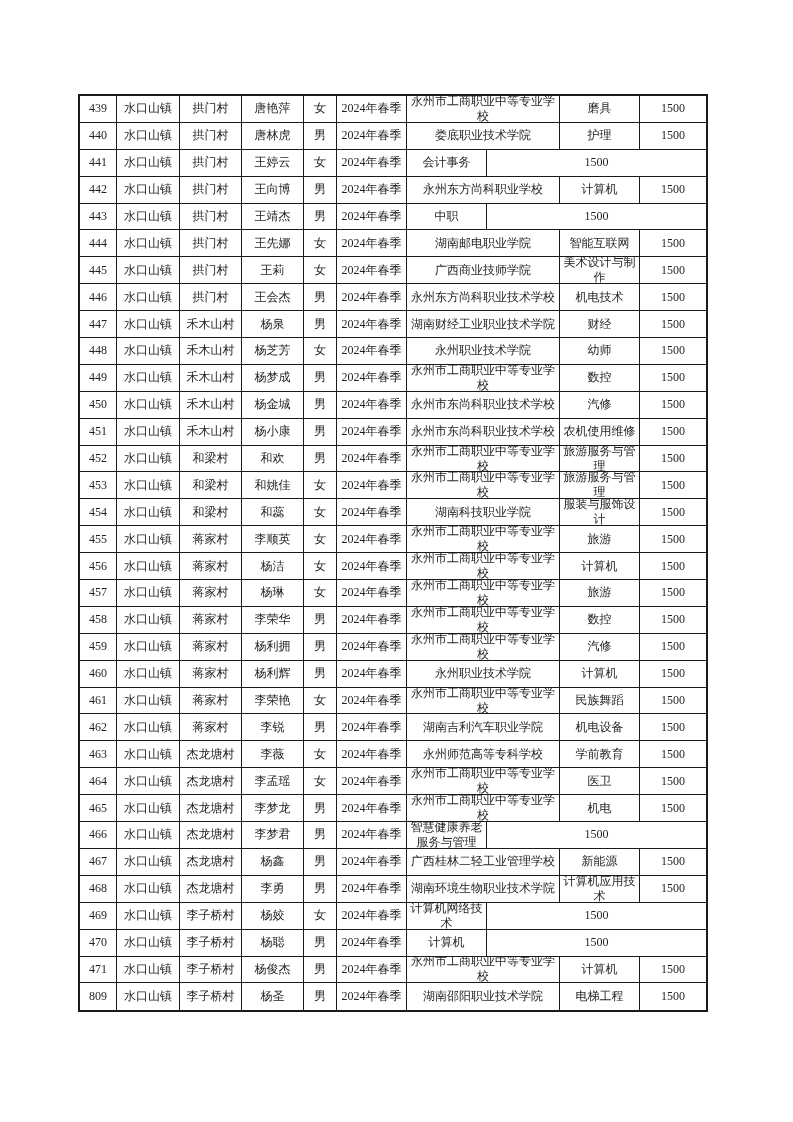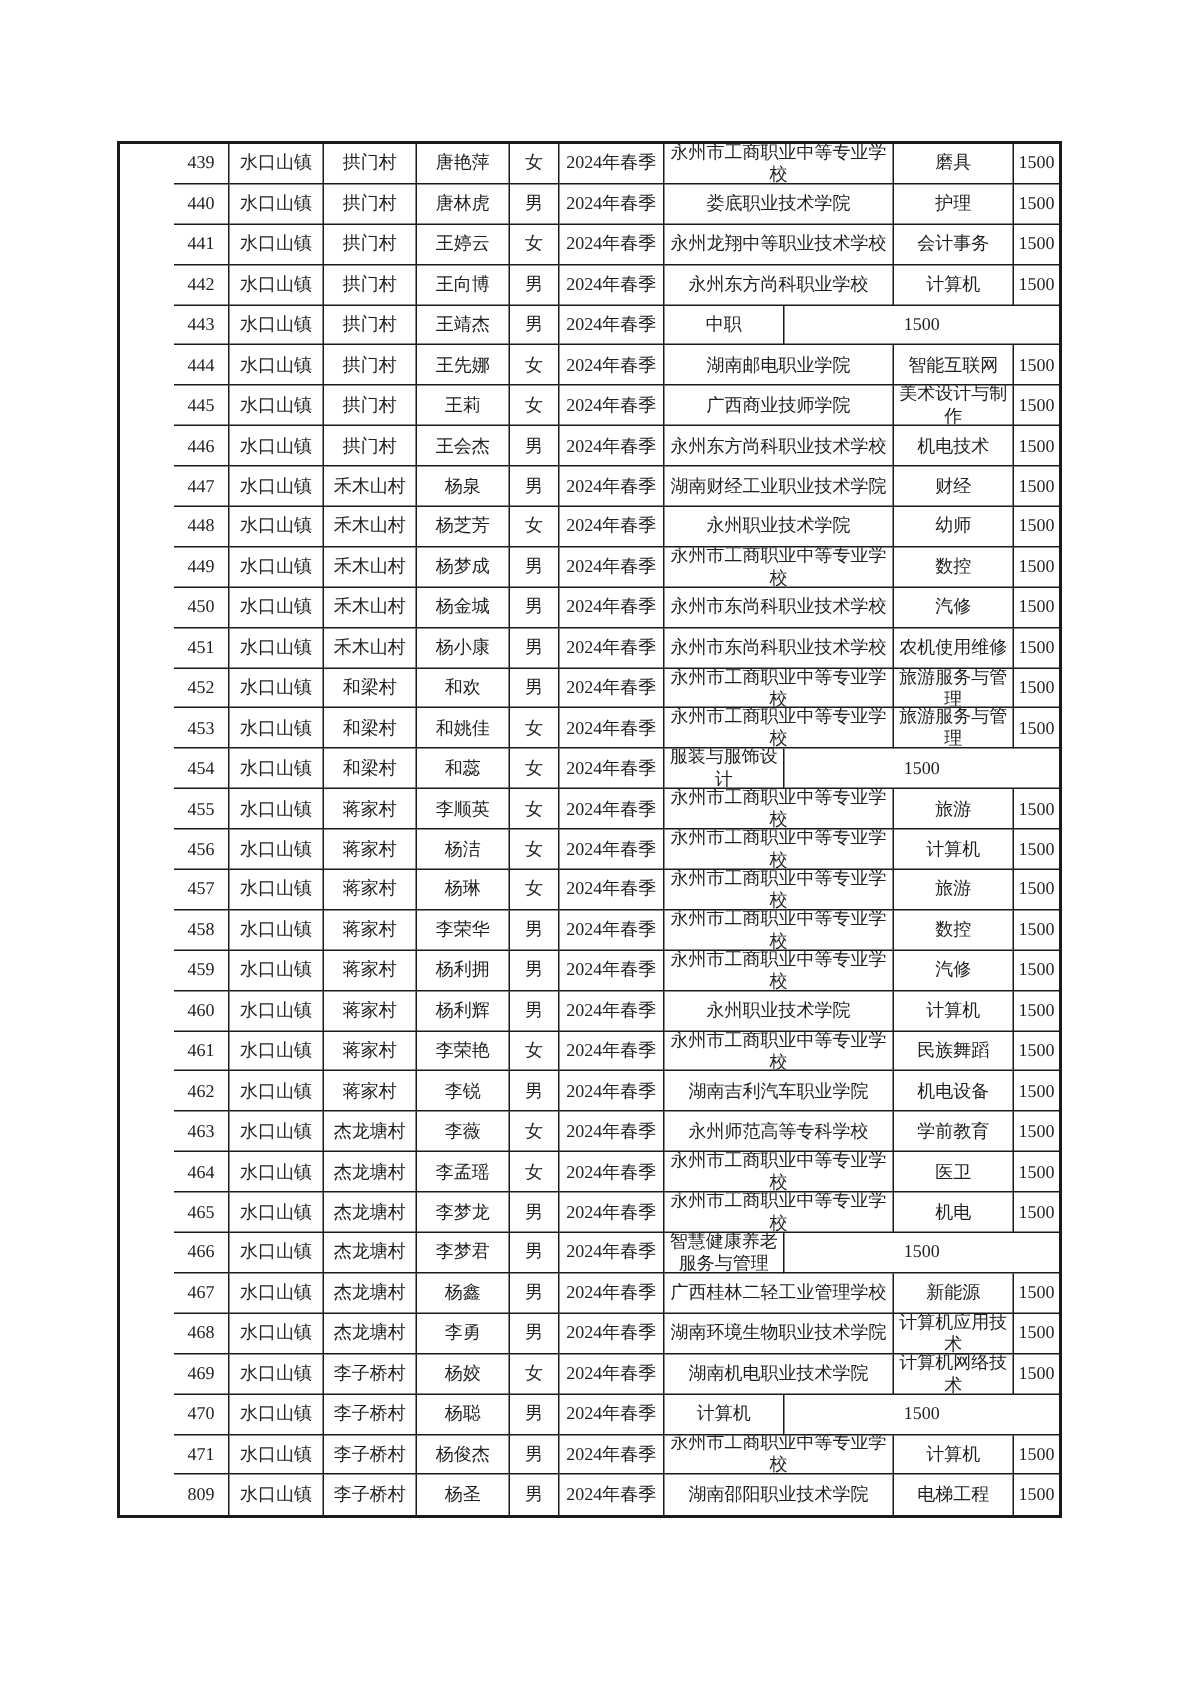--- a/index.html
+++ b/index.html
@@ -21,21 +21,20 @@
     top: 94px;
     width: 630px;
     border: 2px solid #1a1a1a;
     box-sizing: border-box;
     background: #ffffff;
   }
   .row {
     display: flex;
     height: 26.9px;
     box-sizing: border-box;
-    margin-left: 36px;
   }
   .row:last-child .cell { border-bottom: none; }
   .cell {
     box-sizing: border-box;
     border-right: 1px solid #1a1a1a;
     border-bottom: 1px solid #1a1a1a;
     display: flex;
     align-items: center;
     justify-content: center;
     text-align: center;
@@ -82,21 +81,20 @@
       <div class="cell c7">护理</div>
       <div class="cell c8">1500</div>
     </div>
     <div class="row">
       <div class="cell c0">441</div>
       <div class="cell c1">水口山镇</div>
       <div class="cell c2">拱门村</div>
       <div class="cell c3">王婷云</div>
       <div class="cell c4">女</div>
       <div class="cell c5">2024年春季</div>
-      <div class="cell c6">永州龙翔中等职业技术学校</div>
       <div class="cell c7">会计事务</div>
       <div class="cell c8">1500</div>
     </div>
     <div class="row">
       <div class="cell c0">442</div>
       <div class="cell c1">水口山镇</div>
       <div class="cell c2">拱门村</div>
       <div class="cell c3">王向博</div>
       <div class="cell c4">男</div>
       <div class="cell c5">2024年春季</div>
@@ -224,20 +222,21 @@
       <div class="cell c7">旅游服务与管理</div>
       <div class="cell c8">1500</div>
     </div>
     <div class="row">
       <div class="cell c0">454</div>
       <div class="cell c1">水口山镇</div>
       <div class="cell c2">和梁村</div>
       <div class="cell c3">和蕊</div>
       <div class="cell c4">女</div>
       <div class="cell c5">2024年春季</div>
+      <div class="cell c6">湖南科技职业学院</div>
       <div class="cell c7">服装与服饰设计</div>
       <div class="cell c8">1500</div>
     </div>
     <div class="row">
       <div class="cell c0">455</div>
       <div class="cell c1">水口山镇</div>
       <div class="cell c2">蒋家村</div>
       <div class="cell c3">李顺英</div>
       <div class="cell c4">女</div>
       <div class="cell c5">2024年春季</div>
@@ -387,21 +386,20 @@
       <div class="cell c7">计算机应用技术</div>
       <div class="cell c8">1500</div>
     </div>
     <div class="row">
       <div class="cell c0">469</div>
       <div class="cell c1">水口山镇</div>
       <div class="cell c2">李子桥村</div>
       <div class="cell c3">杨姣</div>
       <div class="cell c4">女</div>
       <div class="cell c5">2024年春季</div>
-      <div class="cell c6">湖南机电职业技术学院</div>
       <div class="cell c7">计算机网络技术</div>
       <div class="cell c8">1500</div>
     </div>
     <div class="row">
       <div class="cell c0">470</div>
       <div class="cell c1">水口山镇</div>
       <div class="cell c2">李子桥村</div>
       <div class="cell c3">杨聪</div>
       <div class="cell c4">男</div>
       <div class="cell c5">2024年春季</div>

